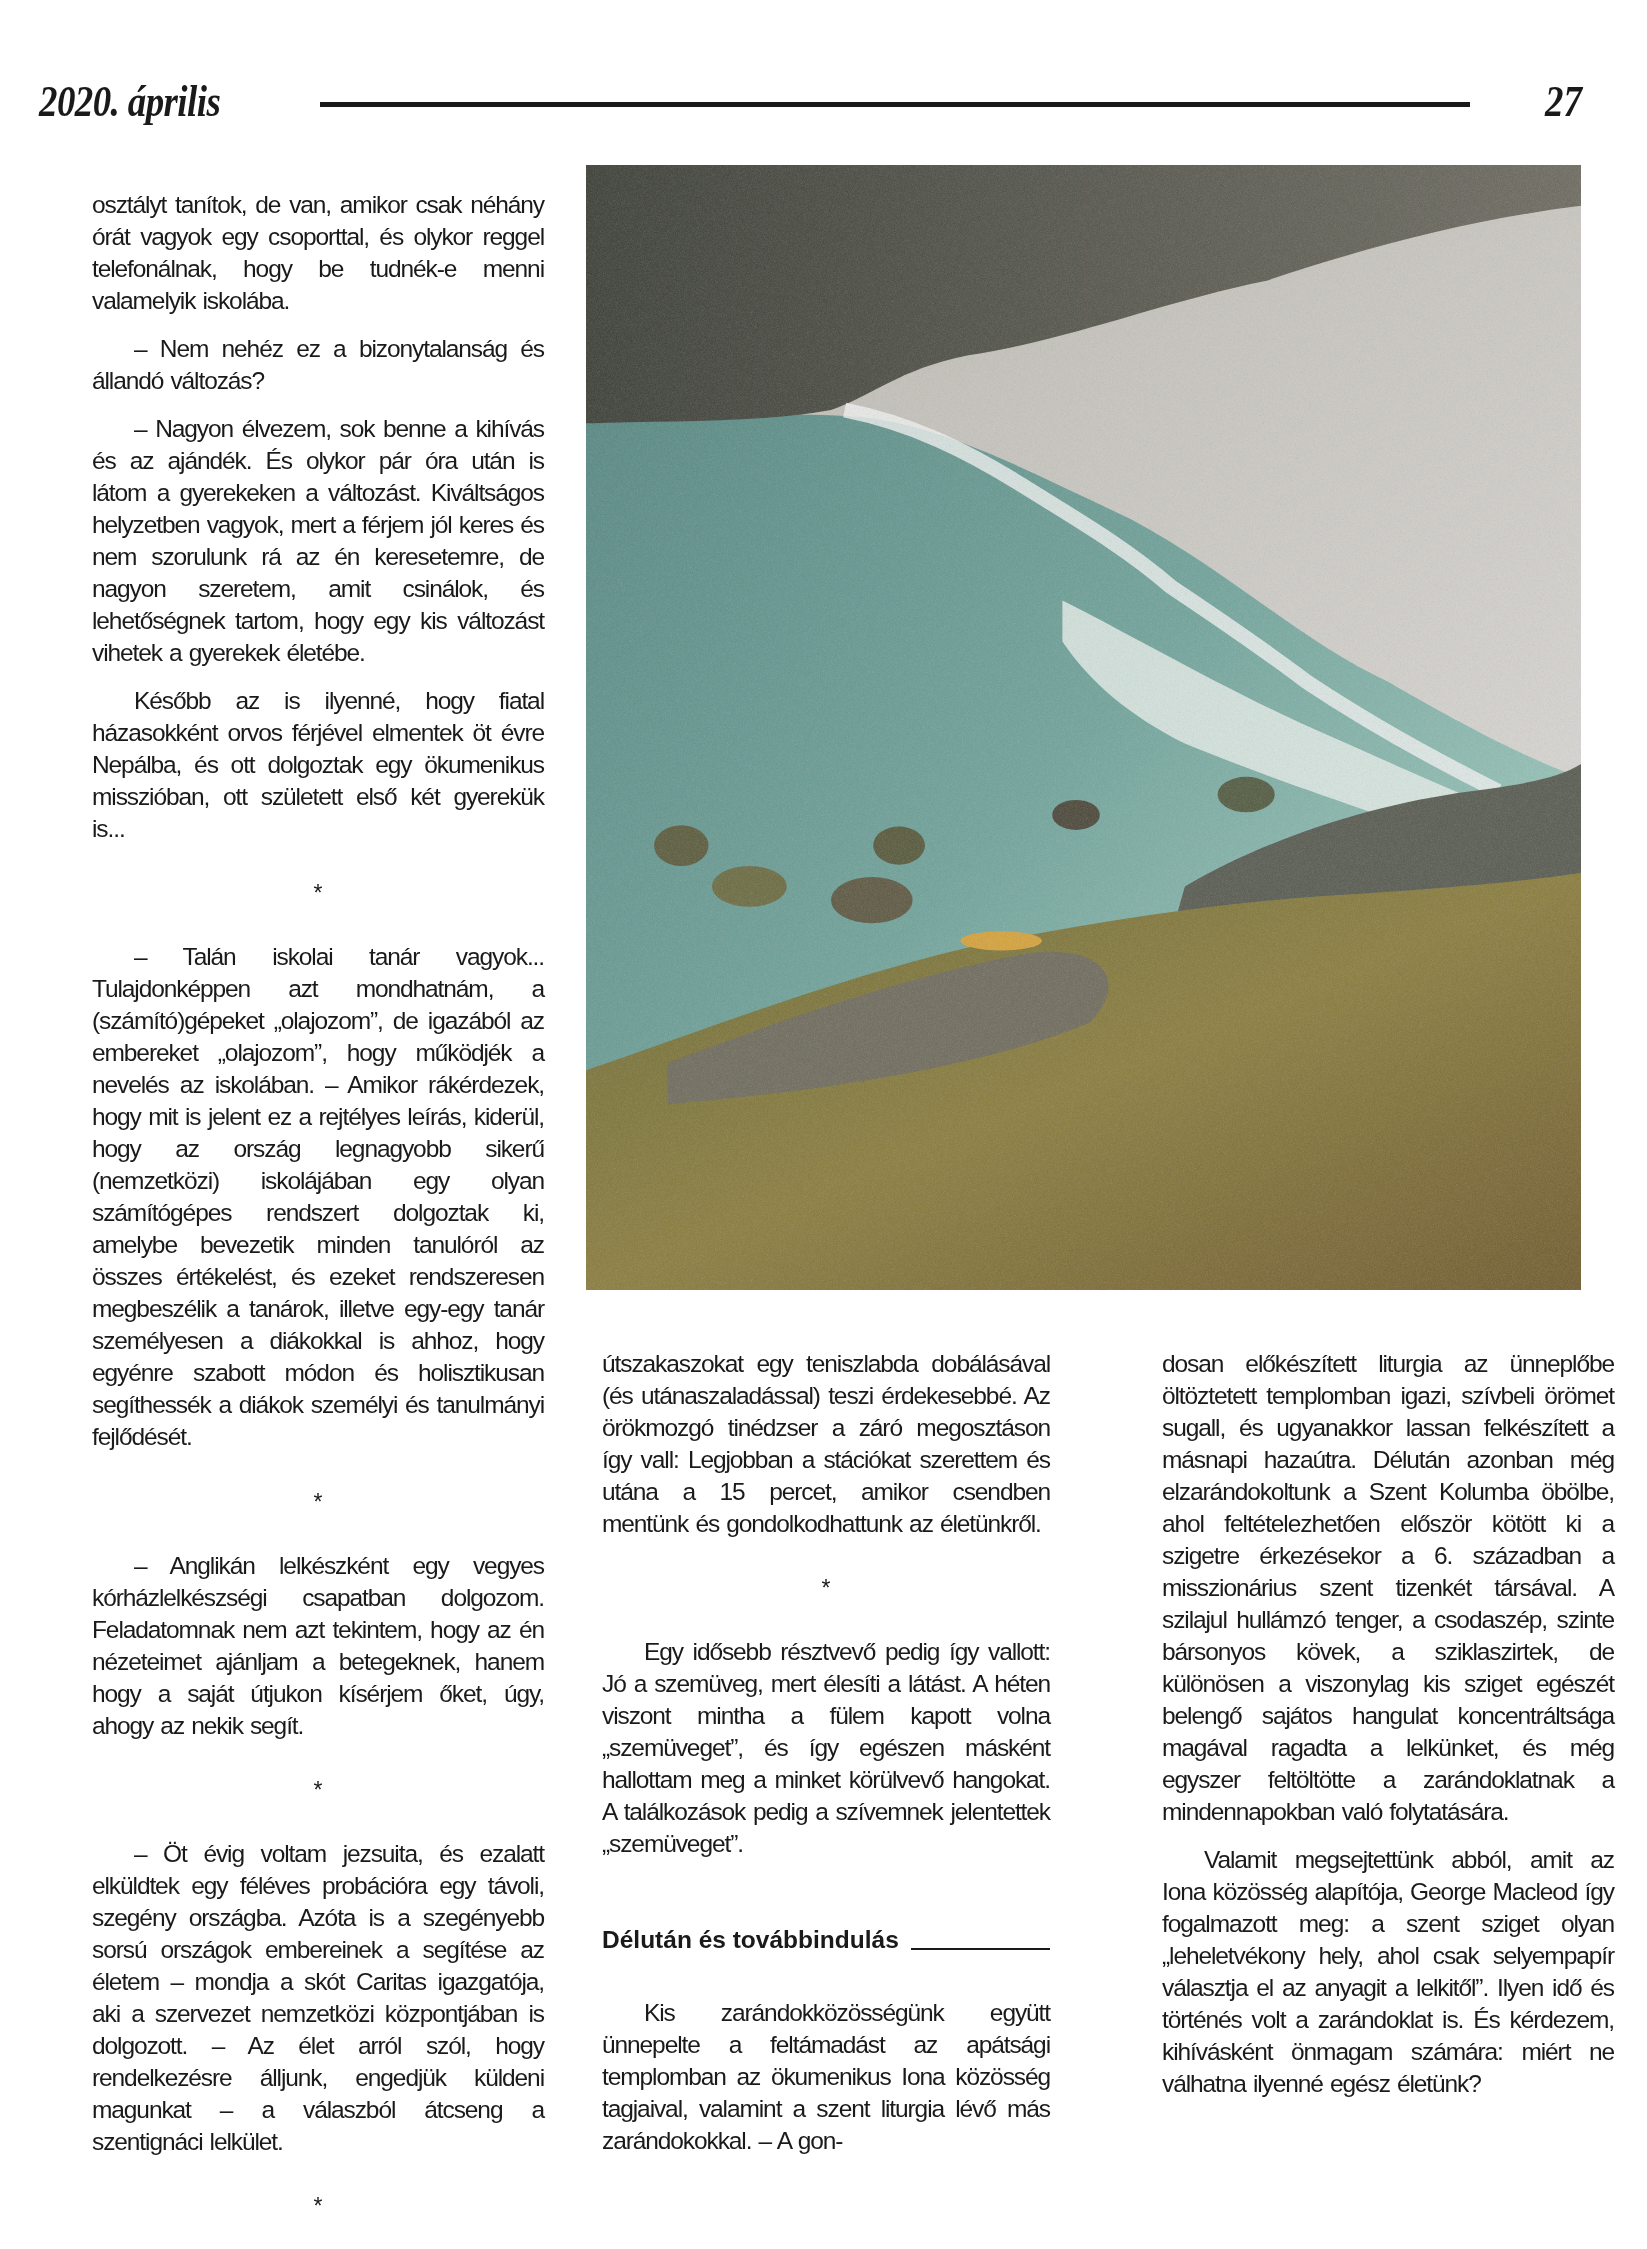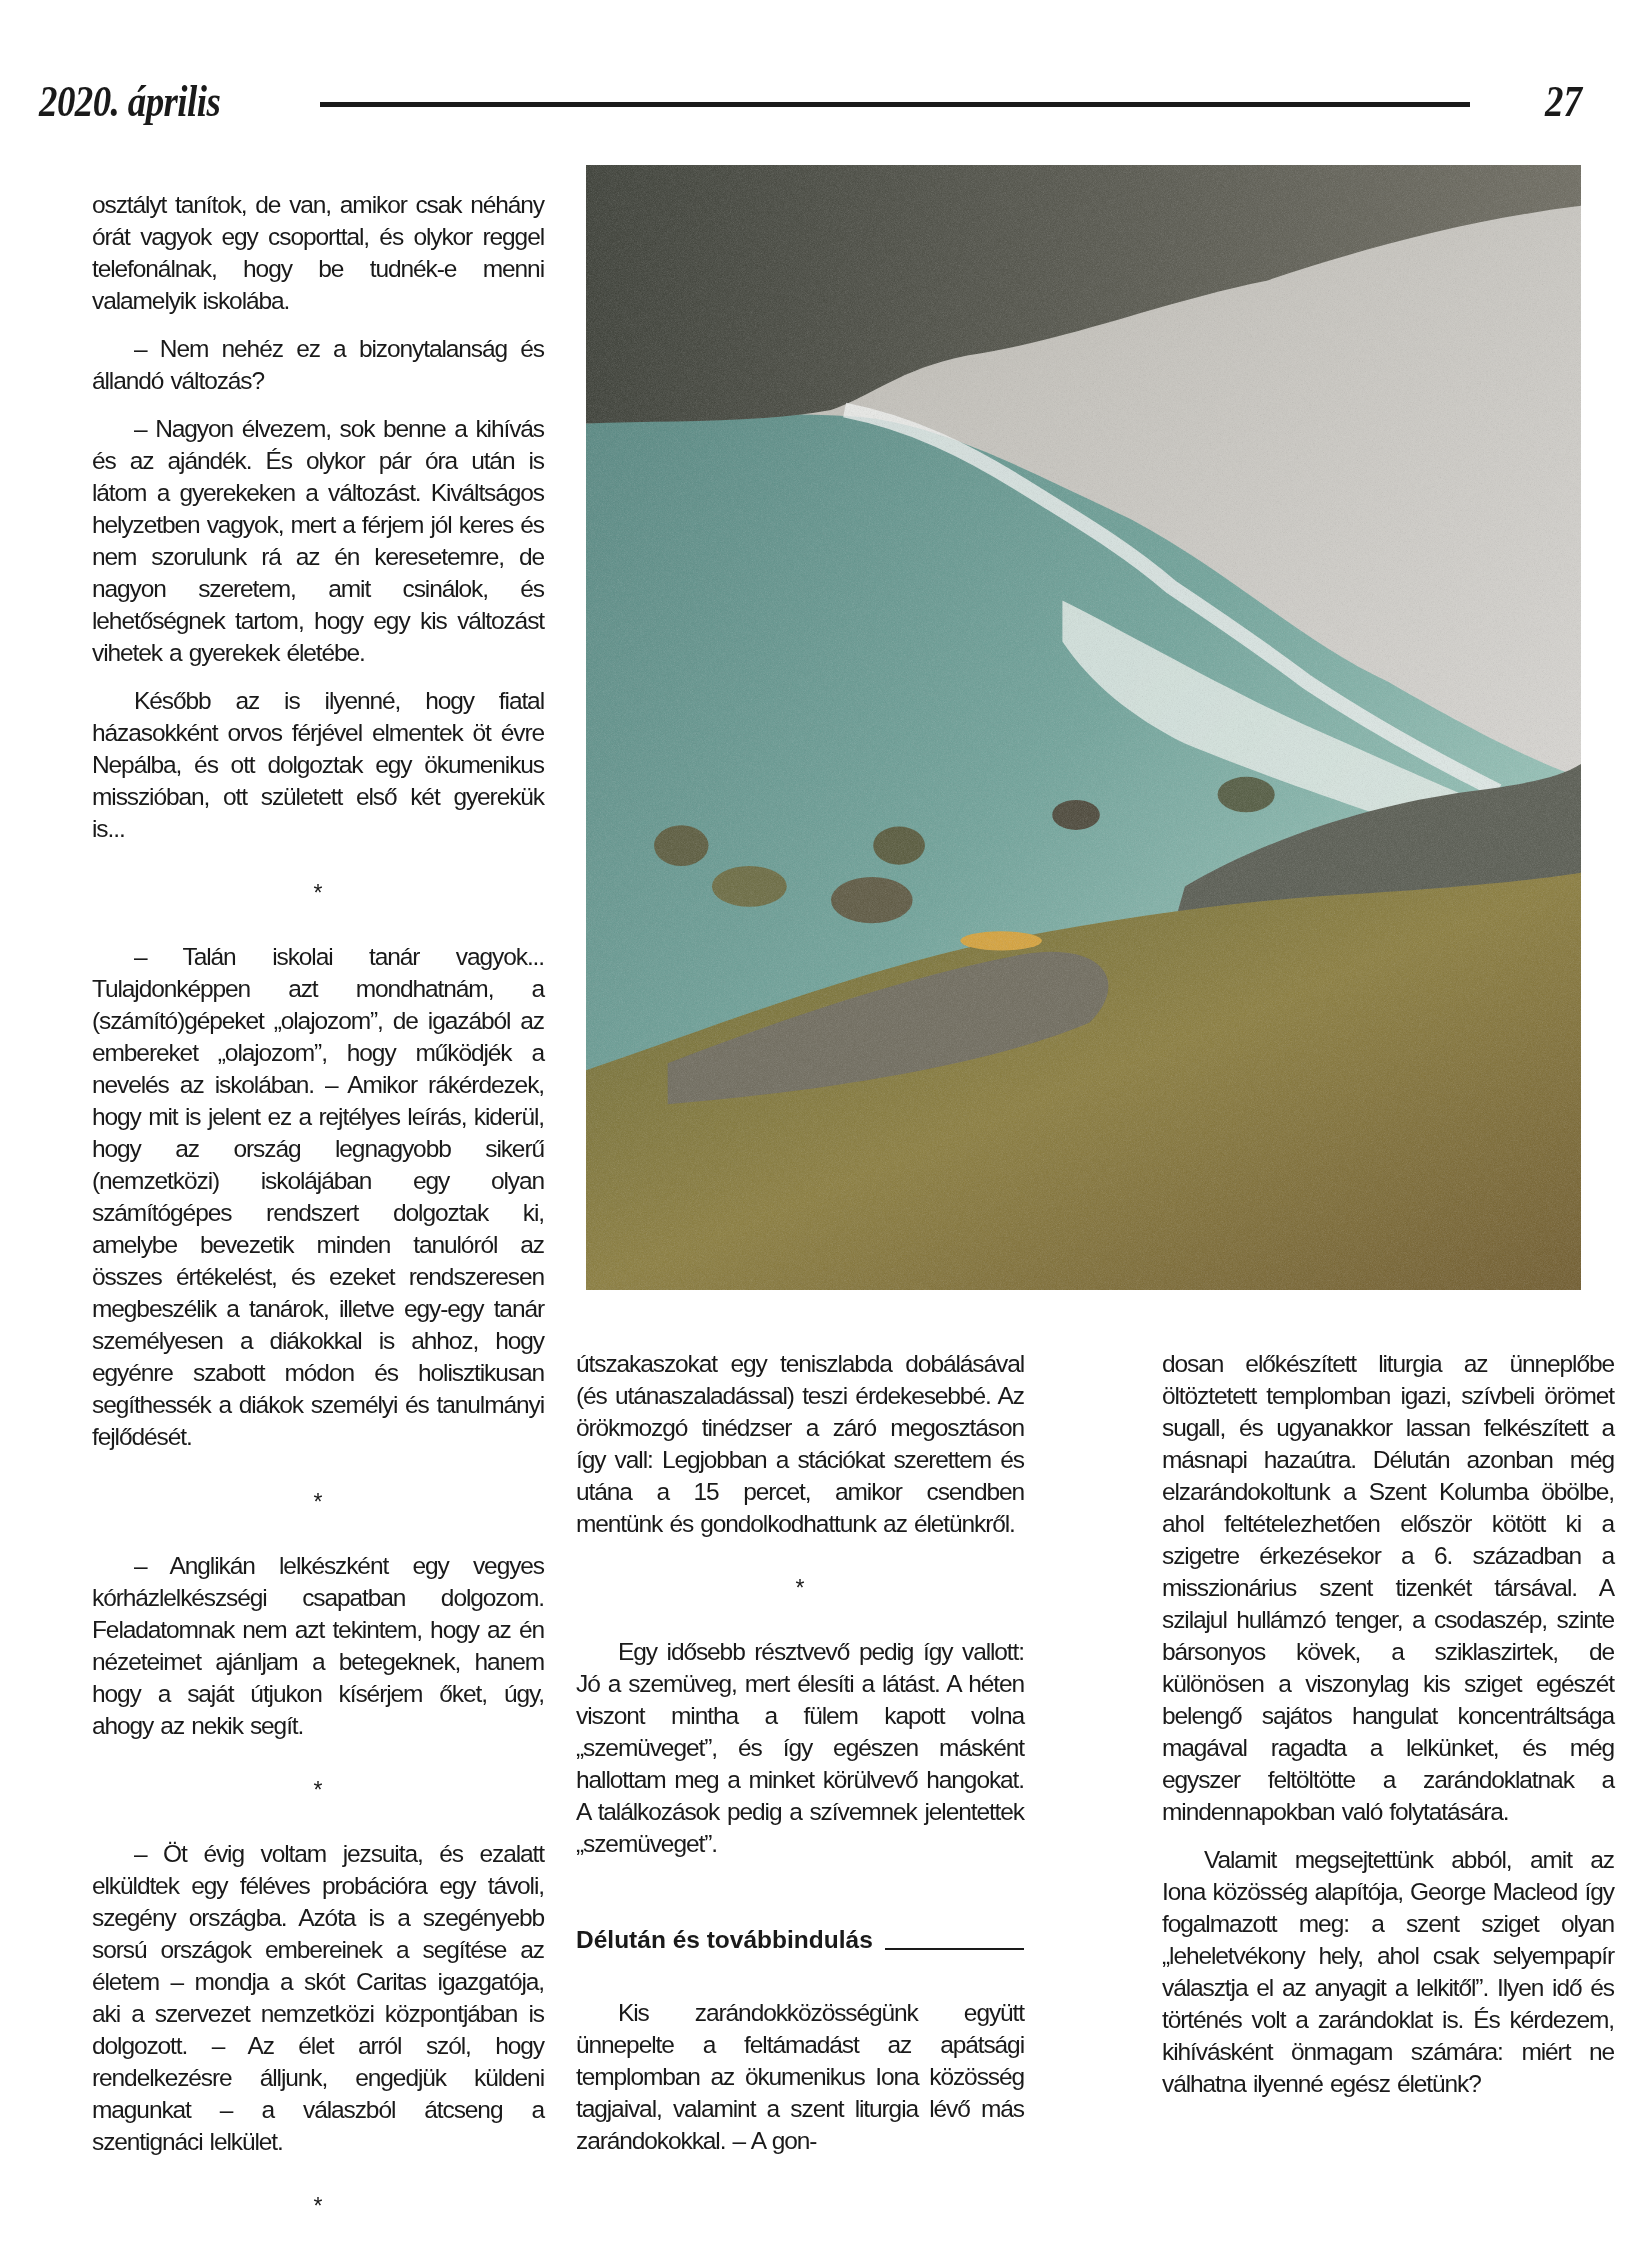--- a/index.html
+++ b/index.html
@@ -16,21 +16,21 @@
   }
   .header-rule { position: absolute; left: 320px; width: 1150px; top: 102px; height: 4.8px; background: #1a1a1a; }
 
   .col { position: absolute; font-family: "Liberation Sans", sans-serif; font-size: 24.5px; line-height: 32px; text-align: justify; }
   .col p { margin: 16px; text-indent: 0; }
   .col p.indent { text-indent: 42px; }
   .col .star { text-align: center; height: 64px; line-height: 64px; margin: 16.3px 0 13.6px 0; font-size: 23px; }
   .narrow { letter-spacing: -1.1px; word-spacing: 1.4px; }
 
   #col1 { left: 76px; top: 173px; width: 484px; }
-  #col2 { left: 560px; top: 1332px; width: 480px; }
+  #col2 { left: 586px; top: 1332px; width: 480px; }
   #col3 { left: 1146px; top: 1332px; width: 484px; }
 
   .subhead { font-weight: bold; margin-top: 64px !important; margin-bottom: 41px !important; white-space: nowrap; }
   .subhead .rule { display: inline-block; width: 139px; height: 2.7px; background: #1a1a1a; vertical-align: -2px; margin-left: 12.2px; }
 
   .photo {
     position: absolute; left: 586px; top: 165px; width: 995px; height: 1125px; overflow: hidden;
     background: #7a8a84;
   }
   .photo svg { width: 100%; height: 100%; display: block; }

